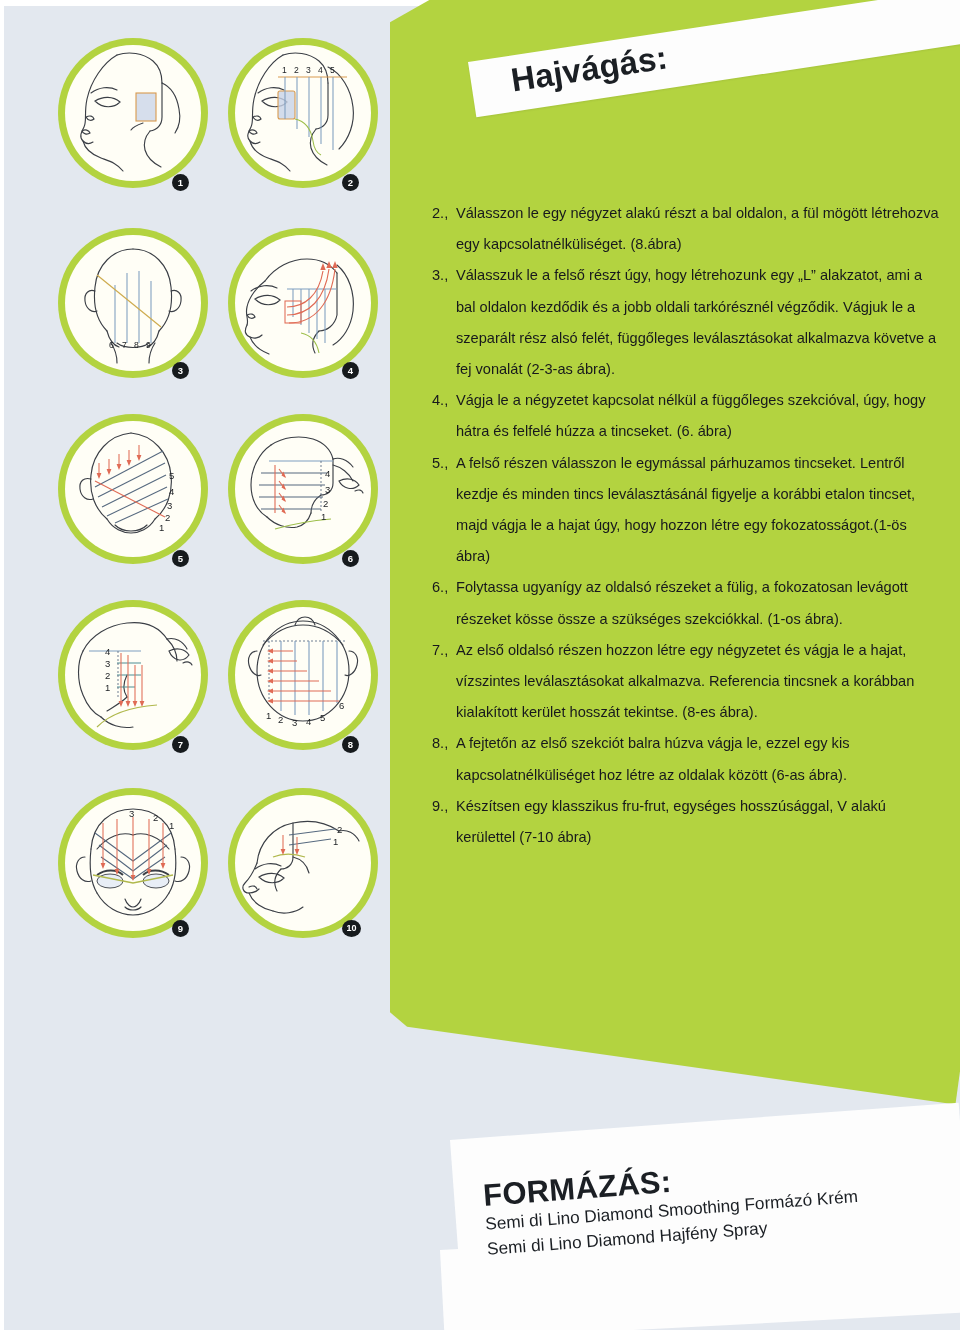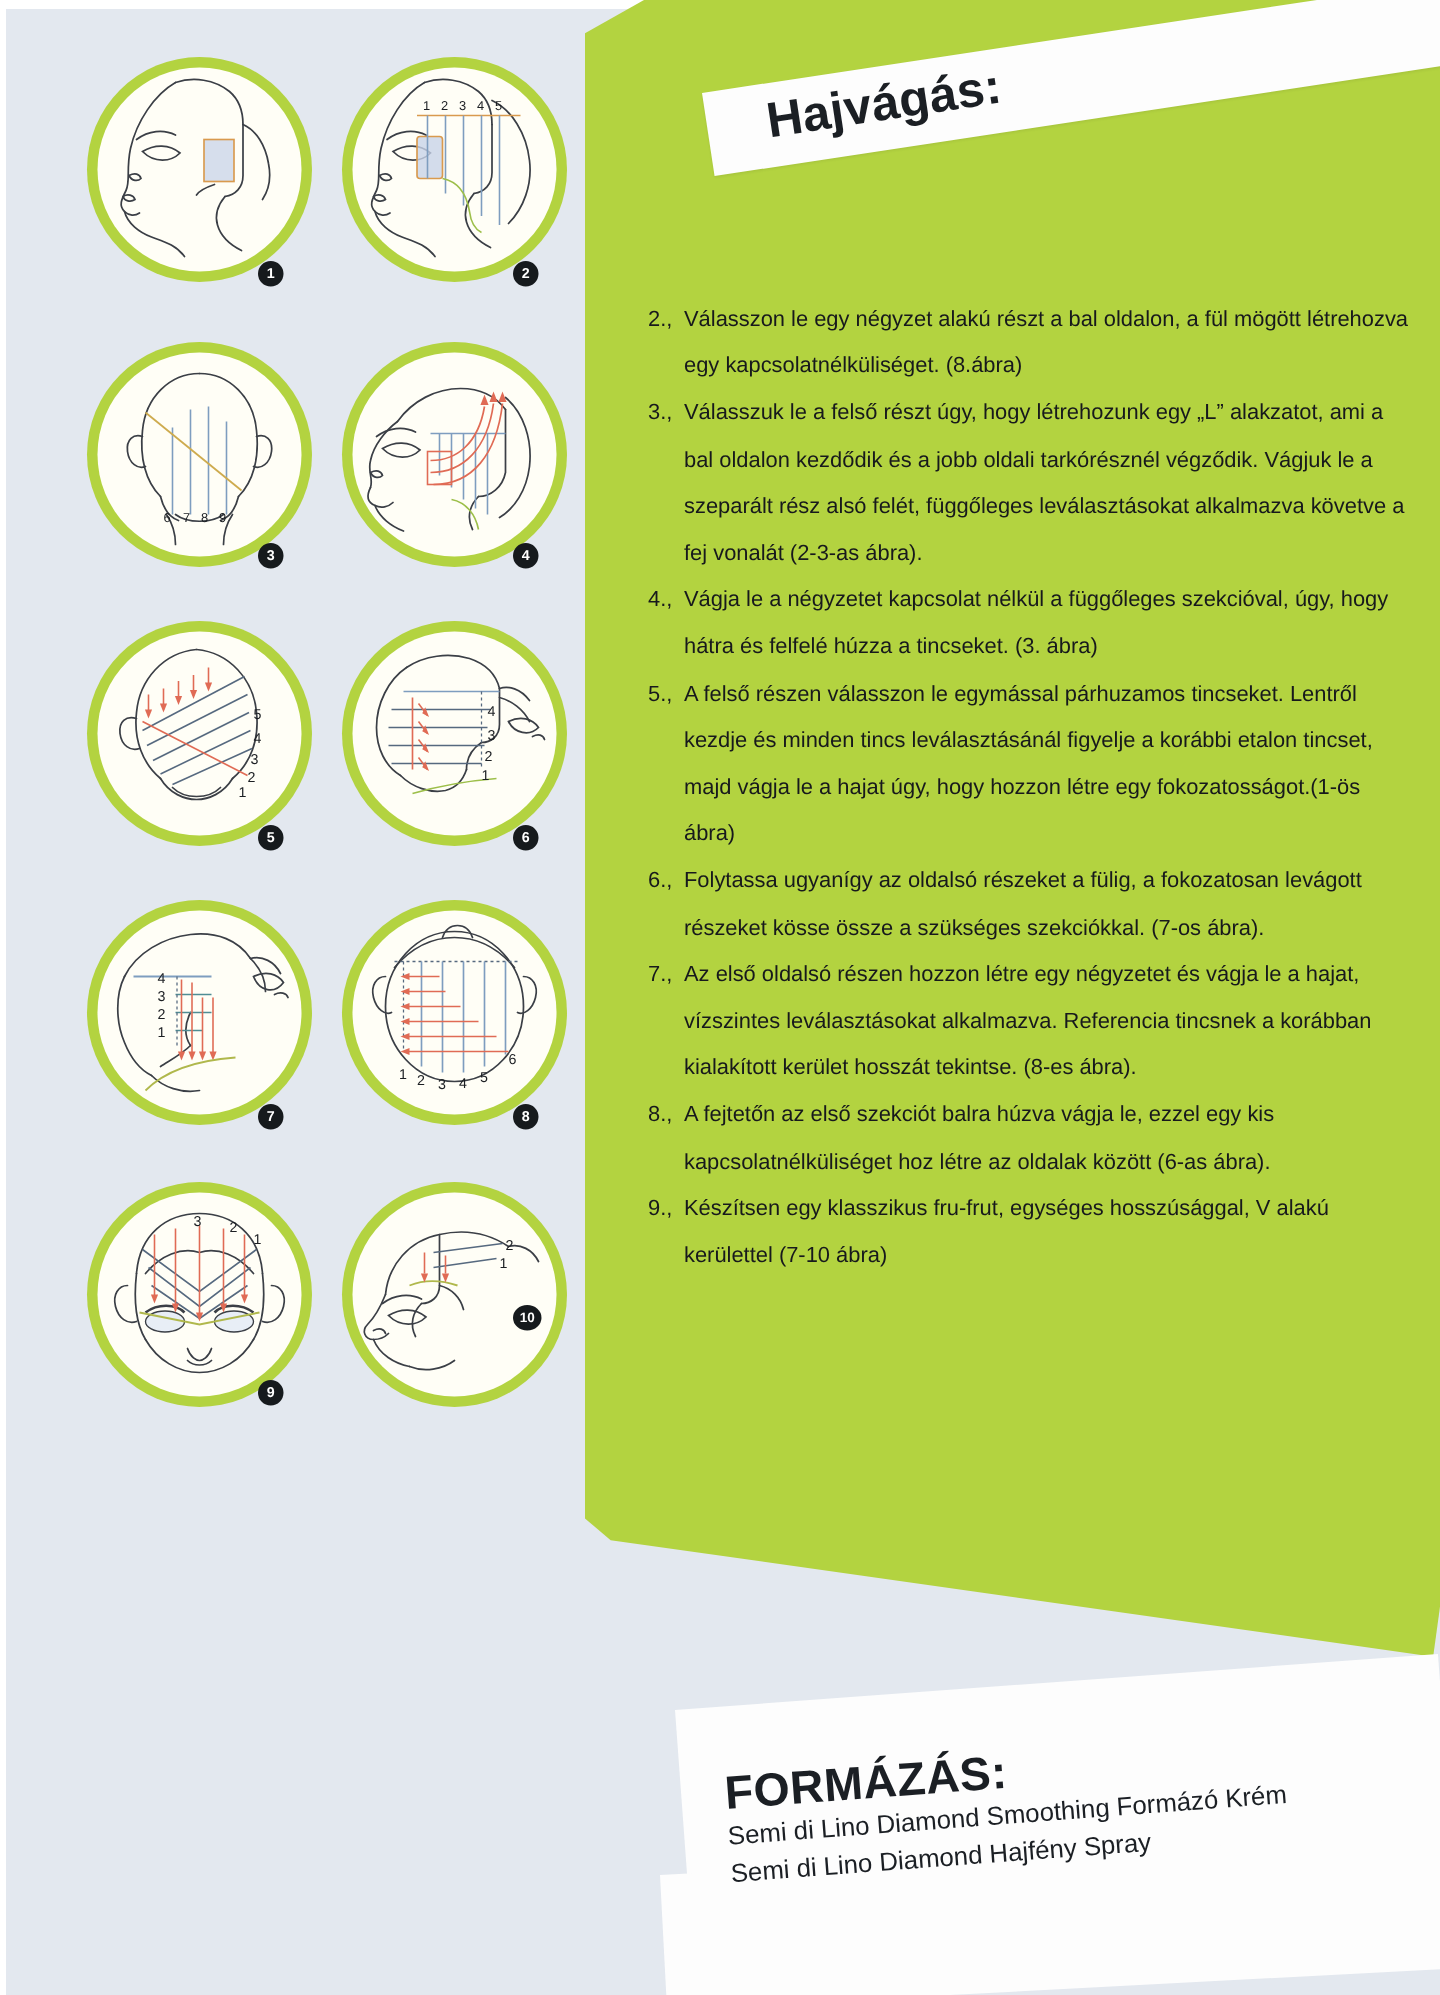--- a/index.html
+++ b/index.html
@@ -156,21 +156,21 @@
 
   #b1 { left: 172px; top: 174px; }
   #b2 { left: 342px; top: 174px; }
   #b3 { left: 172px; top: 362px; }
   #b4 { left: 342px; top: 362px; }
   #b5 { left: 172px; top: 550px; }
   #b6 { left: 342px; top: 550px; }
   #b7 { left: 172px; top: 736px; }
   #b8 { left: 342px; top: 736px; }
   #b9 { left: 172px; top: 920px; }
-  #b10{ left: 342px; top: 870px; width: 19px; font-size: 9px; }
+  #b10{ left: 342px; top: 920px; width: 19px; font-size: 9px; }
 
   .lbl { font-size: 9.5px; fill: #1c1f23; font-family: "Liberation Sans", sans-serif; }
   .lblsm { font-size: 8.6px; fill: #1c1f23; font-family: "Liberation Sans", sans-serif; }
 </style>
 </head>
 <body>
 
 <div id="page">
 
   <div id="bg-field"></div>
@@ -185,29 +185,29 @@
     <div class="step">
       <span class="step-num">2.,</span>
       <span class="step-body">Válasszon le egy négyzet alakú részt a bal oldalon, a fül mögött létrehozva egy kapcsolatnélküliséget. (8.ábra)</span>
     </div>
     <div class="step">
       <span class="step-num">3.,</span>
       <span class="step-body">Válasszuk le a felső részt úgy, hogy létrehozunk egy „L” alakzatot, ami a bal oldalon kezdődik és a jobb oldali tarkórésznél végződik. Vágjuk le a szeparált rész alsó felét, függőleges leválasztásokat alkalmazva követve a fej vonalát (2-3-as ábra).</span>
     </div>
     <div class="step">
       <span class="step-num">4.,</span>
-      <span class="step-body">Vágja le a négyzetet kapcsolat nélkül a függőleges szekcióval, úgy, hogy hátra és felfelé húzza a tincseket. (3. ábra)</span>
+      <span class="step-body">Vágja le a négyzetet kapcsolat nélkül a függőleges szekcióval, úgy, hogy hátra és felfelé húzza a tincseket. (6. ábra)</span>
     </div>
     <div class="step">
       <span class="step-num">5.,</span>
       <span class="step-body">A felső részen válasszon le egymással párhuzamos tincseket. Lentről kezdje és minden tincs leválasztásánál figyelje a korábbi etalon tincset, majd vágja le a hajat úgy, hogy hozzon létre egy fokozatosságot.(1-ös ábra)</span>
     </div>
     <div class="step">
       <span class="step-num">6.,</span>
-      <span class="step-body">Folytassa ugyanígy az oldalsó részeket a fülig, a fokozatosan levágott részeket kösse össze a szükséges szekciókkal. (7-os ábra).</span>
+      <span class="step-body">Folytassa ugyanígy az oldalsó részeket a fülig, a fokozatosan levágott részeket kösse össze a szükséges szekciókkal. (1-os ábra).</span>
     </div>
     <div class="step">
       <span class="step-num">7.,</span>
       <span class="step-body">Az első oldalsó részen hozzon létre egy négyzetet és vágja le a hajat, vízszintes leválasztásokat alkalmazva. Referencia tincsnek a korábban kialakított kerület hosszát tekintse. (8-es ábra).</span>
     </div>
     <div class="step">
       <span class="step-num">8.,</span>
       <span class="step-body">A fejtetőn az első szekciót balra húzva vágja le, ezzel egy kis kapcsolatnélküliséget hoz létre az oldalak között (6-as ábra).</span>
     </div>
     <div class="step">

